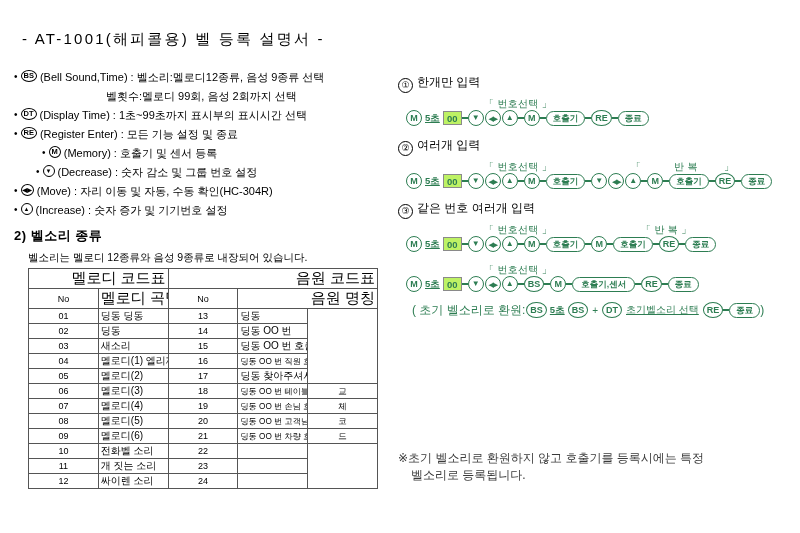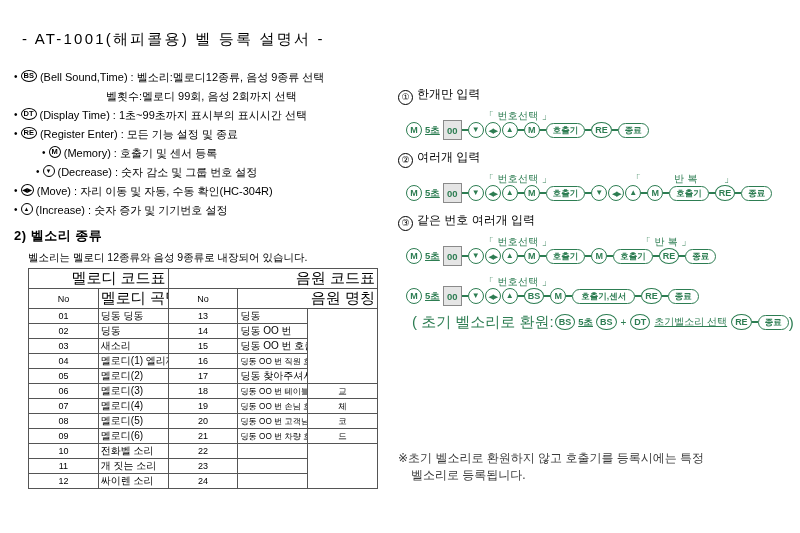--- a/index.html
+++ b/index.html
@@ -69,21 +69,21 @@
   .c-hdr{text-align:right;font-size:15px;}
   .c-no{width:20px;text-align:center;font-size:9px;}
   .c-name{text-align:left;padding-left:4px;}
   .c-small{font-size:8.2px;}
   .c-vert{
     width:13px;text-align:center;font-size:8.5px;
     padding:0;line-height:10px;
   }
 
   
-  .right-col{position:absolute;left:398px;top:86px;width:400px;}
+  .right-col{position:absolute;left:398px;top:74px;width:400px;}
   .flow-block{margin-bottom:9px;}
   .flow-title{font-size:12px;margin:0 0 4px 0;white-space:nowrap;}
   .circnum{
     display:inline-flex;align-items:center;justify-content:center;
     width:13px;height:13px;border:1px solid #000;border-radius:50%;
     font-size:9px;line-height:1;margin-right:4px;vertical-align:-2px;
   }
 
   .flow-row{
     display:flex;align-items:center;
@@ -112,25 +112,25 @@
   .seg{display:inline-block;width:6px;height:1.2px;background:#2d7d52;flex:none;}
   .gap{display:inline-block;width:1px;flex:none;}
   .lbl5{
     font-size:9.5px;font-weight:bold;color:#2d7d52;
     text-decoration:underline;margin:0 2px;flex:none;
   }
   .box00{
     display:inline-flex;align-items:center;justify-content:center;
     border:1.3px solid #8a8a8a;color:#2d7d52;
     font-size:9.5px;font-weight:bold;
-    height:20px;min-width:19px;padding:0 1px;
-    box-sizing:border-box;background:#e5e5e5;flex:none;
+    height:14px;min-width:19px;padding:0 1px;
+    box-sizing:border-box;background:#bef264;flex:none;
   }
   .plus{font-size:10px;color:#2d7d52;margin:0 3px;flex:none;}
-  .paren{font-size:15px;color:#2d7d52;flex:none;}
+  .paren{font-size:12px;color:#2d7d52;flex:none;}
   .ul-txt{font-size:10px;color:#2d7d52;text-decoration:underline;margin:0 3px;flex:none;}
 
   
   .brk-row{
     position:relative;height:11px;margin-left:8px;
     color:#2d7d52;font-size:8px;white-space:nowrap;
   }
   .brk{position:absolute;top:0;white-space:nowrap;font-size:10px;letter-spacing:.3px;}
 
   .note{

